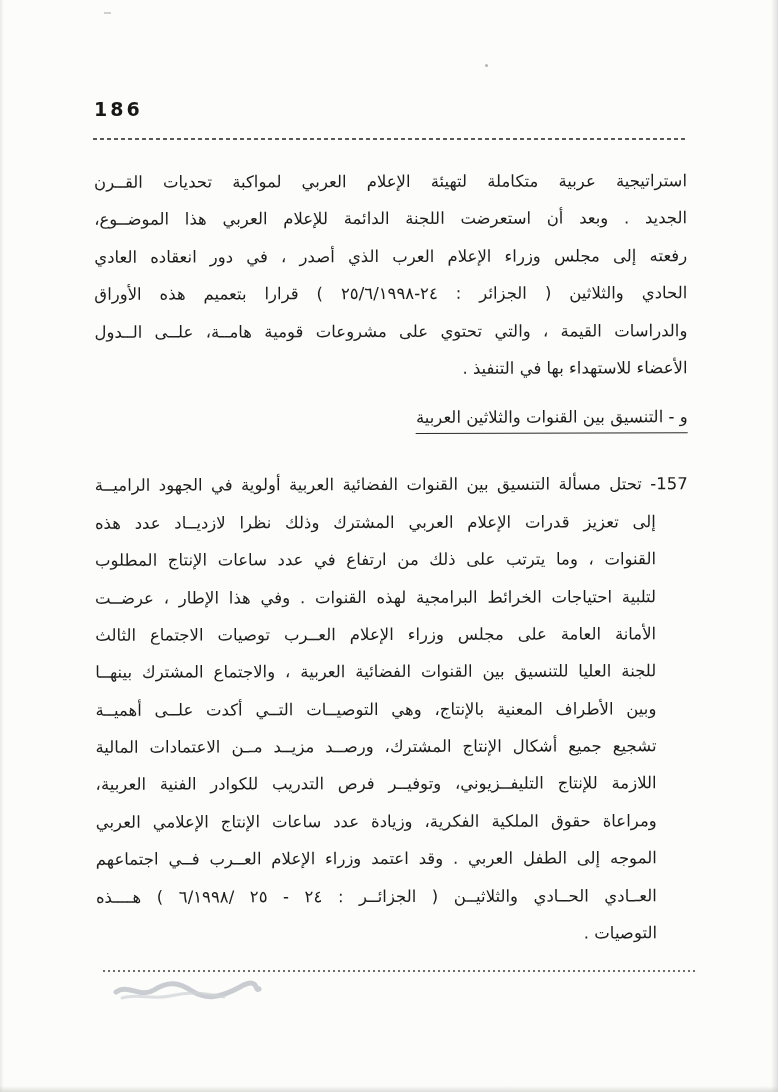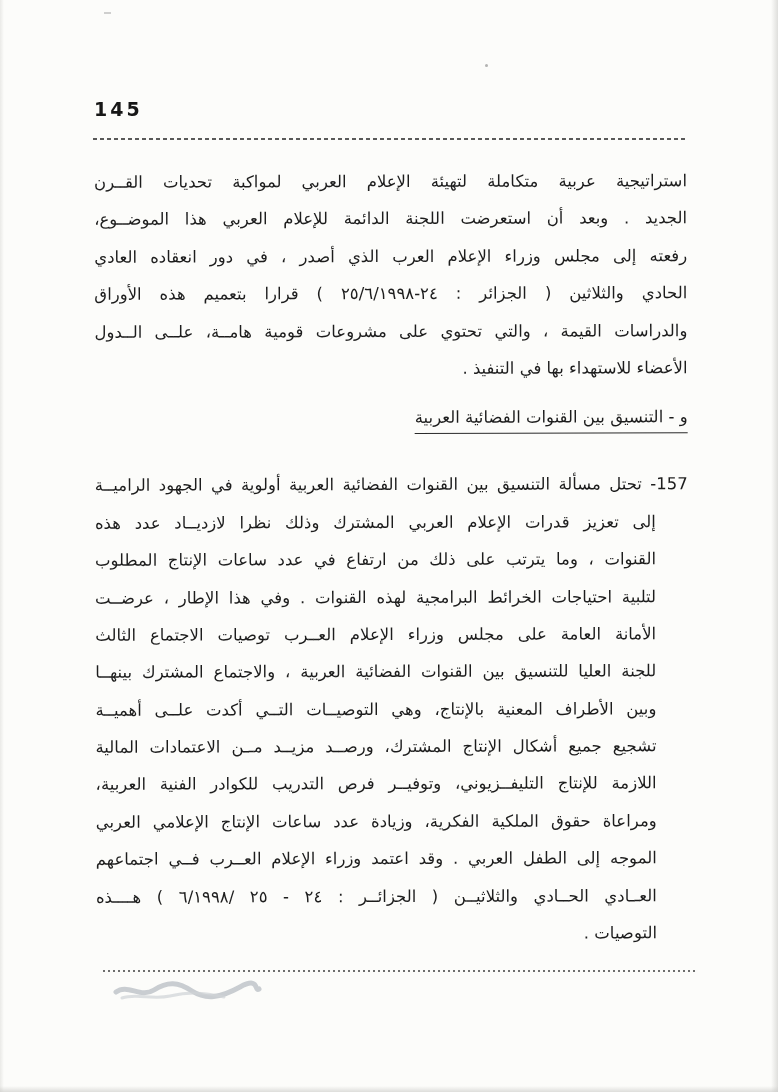--- a/index.html
+++ b/index.html
@@ -102,36 +102,36 @@
 <body>
 
 <div class="page">
 
   <div class="edge-left"></div>
   <div class="edge-right"></div>
   <div class="edge-bottom"></div>
   <div class="speck speck-1"></div>
   <div class="speck speck-2"></div>
 
-  <div class="page-number">145</div>
+  <div class="page-number">186</div>
   <div class="rule-dashed"></div>
 
   <div class="doc-body">
 
     <div class="intro-paragraph">
       <div class="line">استراتيجية عربية متكاملة لتهيئة الإعلام العربي لمواكبة تحديات القــرن</div>
       <div class="line">الجديد . وبعد أن استعرضت اللجنة الدائمة للإعلام العربي هذا الموضــوع،</div>
       <div class="line">رفعته إلى مجلس وزراء الإعلام العرب الذي أصدر ، في دور انعقاده العادي</div>
       <div class="line">الحادي والثلاثين ( الجزائر : ٢٤-٢٥/٦/١٩٩٨ ) قرارا بتعميم هذه الأوراق</div>
       <div class="line">والدراسات القيمة ، والتي تحتوي على مشروعات قومية هامــة، علــى الــدول</div>
       <div class="line line-last">الأعضاء للاستهداء بها في التنفيذ .</div>
     </div>
 
     <h2 class="section-heading">
-      <span class="underline">و - التنسيق بين القنوات الفضائية العربية</span>
+      <span class="underline">و - التنسيق بين القنوات والثلاثين العربية</span>
     </h2>
 
     <div class="numbered-item">
       <div class="line first"><span class="num">157-</span> <span>تحتل مسألة التنسيق بين القنوات الفضائية العربية أولوية في الجهود الراميــة</span></div>
       <div class="line cont">إلى تعزيز قدرات الإعلام العربي المشترك وذلك نظرا لازديــاد عدد هذه</div>
       <div class="line cont">القنوات ، وما يترتب على ذلك من ارتفاع في عدد ساعات الإنتاج المطلوب</div>
       <div class="line cont">لتلبية احتياجات الخرائط البرامجية لهذه القنوات . وفي هذا الإطار ، عرضــت</div>
       <div class="line cont">الأمانة العامة على مجلس وزراء الإعلام العــرب توصيات الاجتماع الثالث</div>
       <div class="line cont">للجنة العليا للتنسيق بين القنوات الفضائية العربية ، والاجتماع المشترك بينهــا</div>
       <div class="line cont">وبين الأطراف المعنية بالإنتاج، وهي التوصيــات التــي أكدت علــى أهميــة</div>

